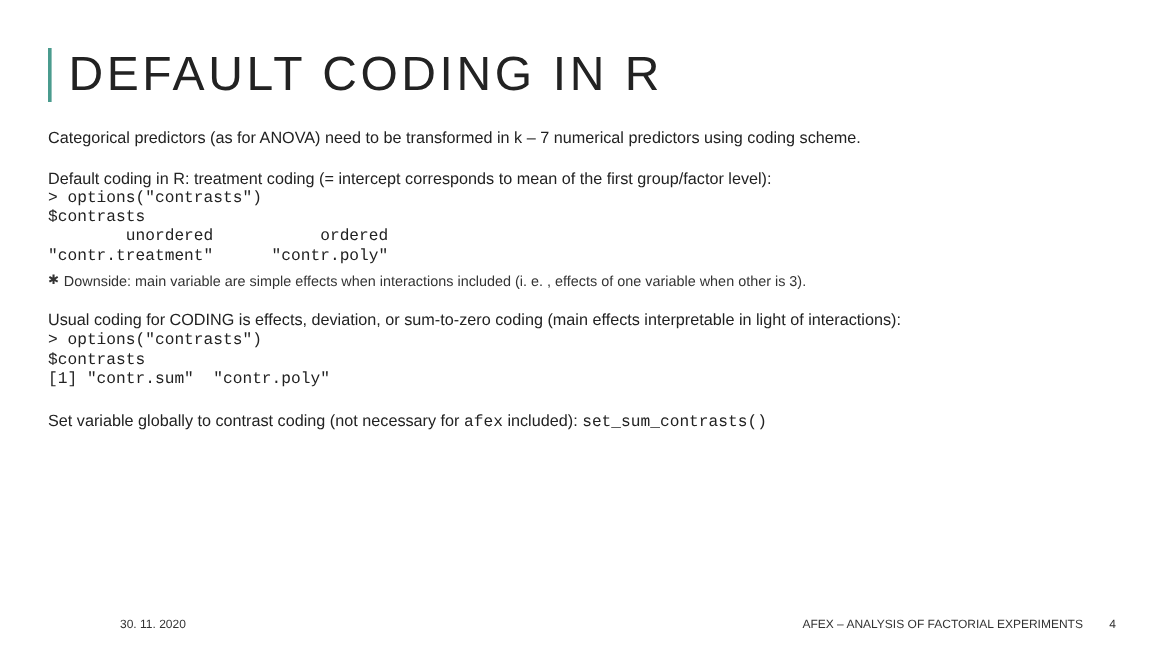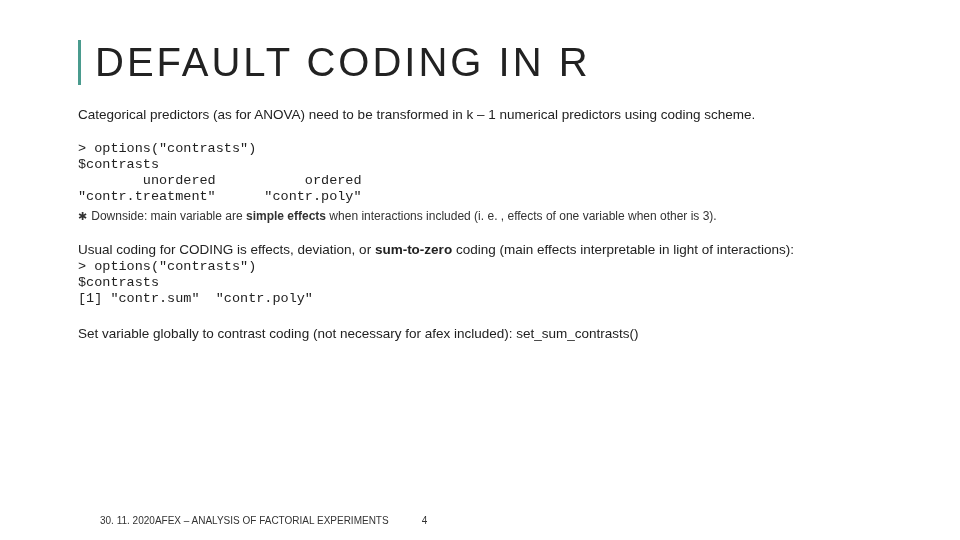--- a/index.html
+++ b/index.html
@@ -6,21 +6,21 @@
   body {
     width: 960px;
     height: 540px;
     background: #fff;
     font-family: Arial, Helvetica, sans-serif;
     color: #333;
     position: relative;
     overflow: hidden;
   }
   .slide {
-    padding: 40px 78px 0 78px;
+    padding: 40px 78px 0 40px;
   }
   .title-wrap {
     border-left: 3px solid #4a9b8e;
     padding-left: 14px;
     margin-bottom: 22px;
   }
   h1 {
     font-size: 40px;
     font-weight: 400;
     letter-spacing: 3px;
@@ -46,45 +46,47 @@
     font-size: 12px;
     margin-top: 4px;
     margin-bottom: 18px;
   }
   .bullet-icon {
     font-size: 11px;
     margin-right: 4px;
     color: #333;
     line-height: 1.3;
   }
-  .downside strong, .para strong { font-weight: 700; }
-  .monoinline { font-family: Liberation Sans, sans-serif; }
+  .downside strong, .para strong { font-weight: 400; }
+  .monoinline { font-family: Liberation Mono, monospace; }
   .footer {
     position: absolute;
     bottom: 14px;
     left: 0;
     width: 100%;
     padding: 0 30px 0 100px;
     font-size: 10px;
     color: #333;
     display: flex;
+    justify-content: space-between;
     align-items: center;
   }
-  .footer-right { display: flex; align-items: center; gap: 33px; }
+  .footer-right { display: flex; align-items: center; gap: 22px; }
 </style>
 </head>
 <body>
 
 <div class="slide">
   <div class="title-wrap">
     <h1>DEFAULT CODING IN R</h1>
   </div>
 
-  <p class="para">Categorical predictors (as for ANOVA) need to be transformed in k – 1 numerical predictors using coding scheme.</p>
+  <p class="para">Categorical predictors (as for ANOVA) need to be transformed in k – 7 numerical predictors using coding scheme.</p>
 
+  <p class="para tight">Default coding in R: treatment coding (= intercept corresponds to mean of the first group/factor level):</p>
   <div class="code"><span>&gt; options("contrasts")</span>
 <span>$contrasts</span>
 <span>        unordered           ordered</span>
 <span>"contr.treatment"      "contr.poly"</span></div>
 
   <div class="bullet-row downside">
     <span class="bullet-icon">✱</span>
     <span><span>Downside: </span><span>main variable are </span><strong>simple effects</strong><span> when interactions included (i. e. , effects of one variable when other is 3).</span></span>
   </div>
 

